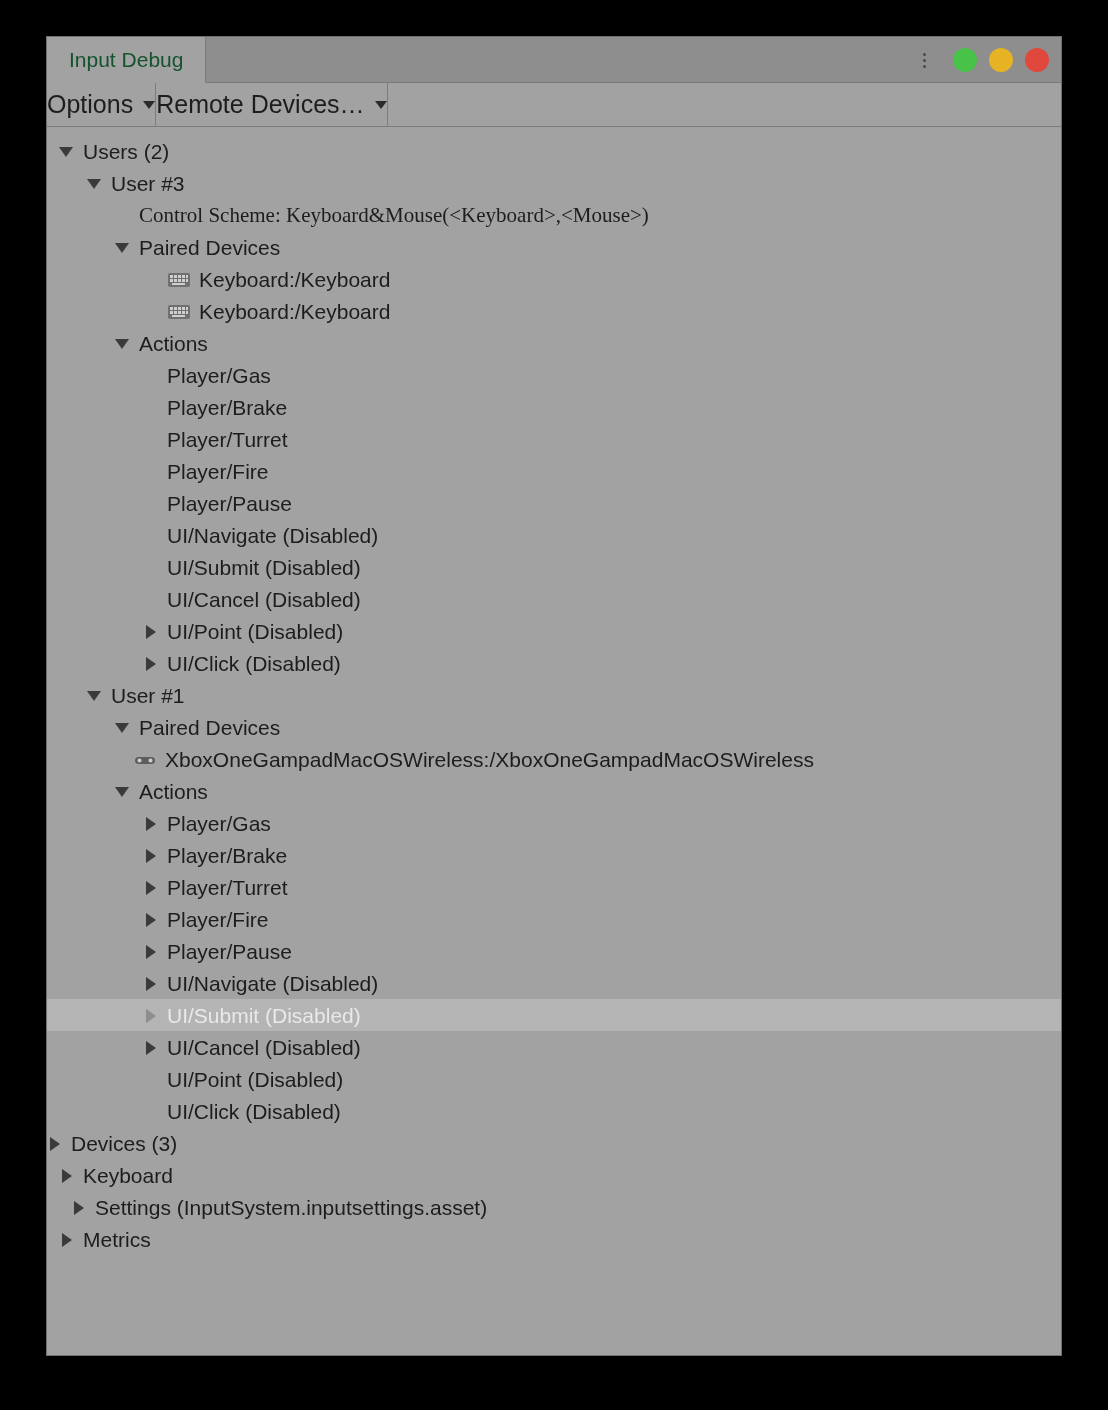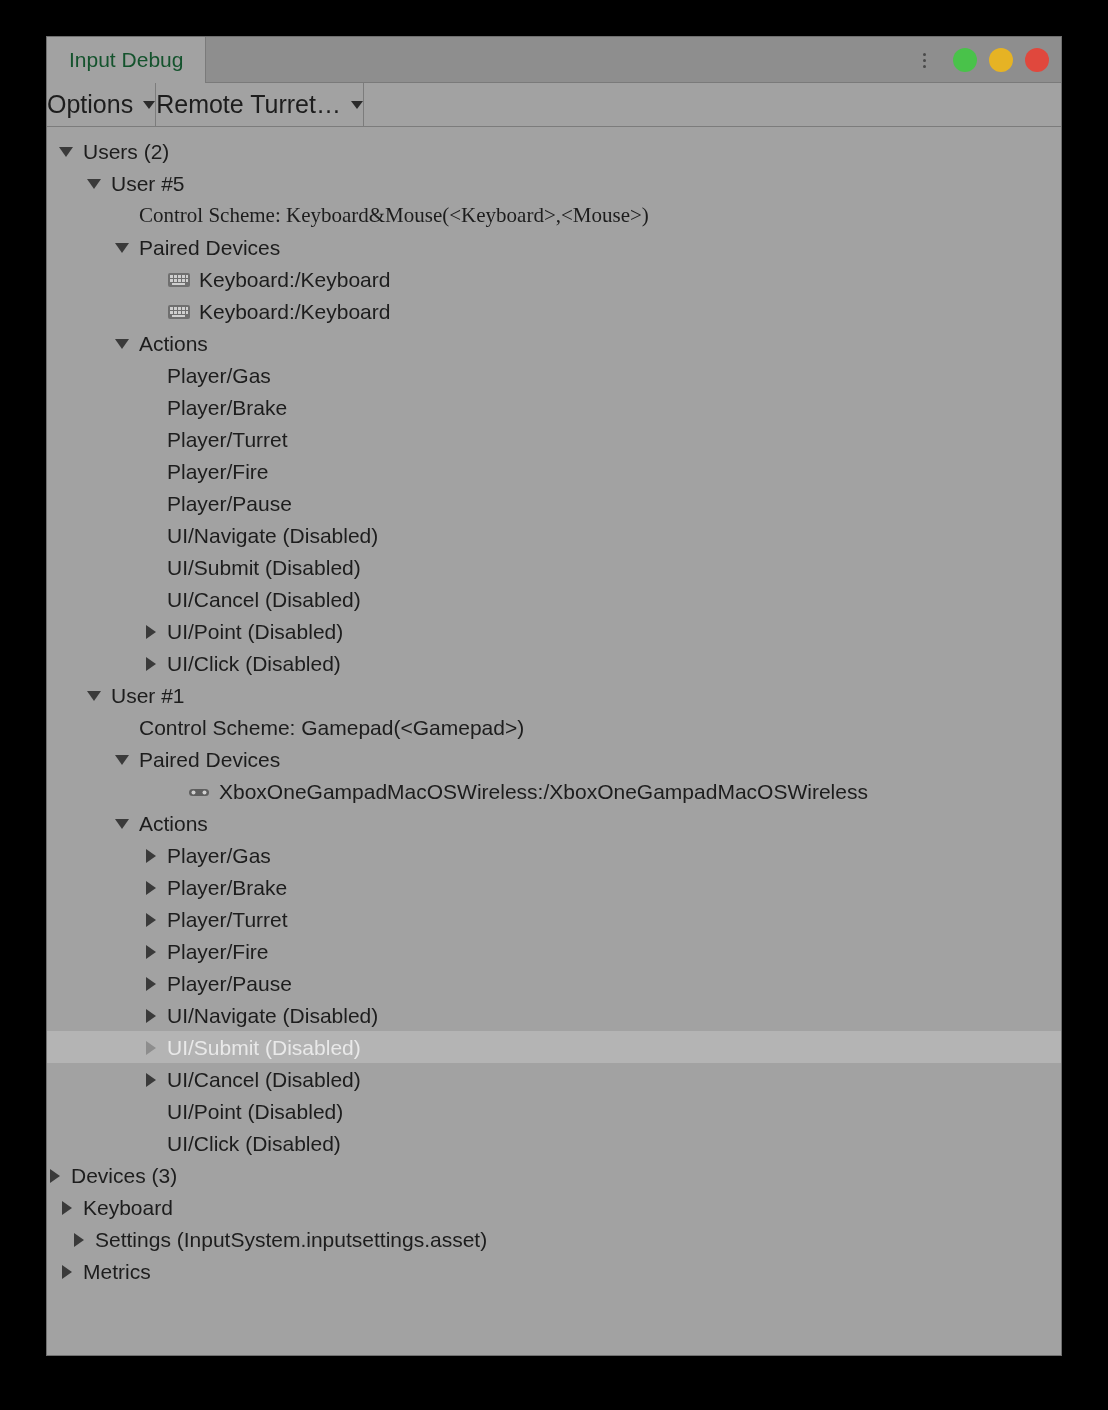--- a/index.html
+++ b/index.html
@@ -185,34 +185,34 @@
       <span class="dot" style="background:#e0483d"></span>
     </div>
   </div>
 
   <div id="toolbar">
     <div class="tb-btn">
       <span>Options</span>
       <span class="caret-down"></span>
     </div>
     <div class="tb-btn">
-      <span>Remote Turret…</span>
+      <span>Remote Devices…</span>
       <span class="caret-down"></span>
     </div>
     <div style="flex:1 1 auto; background:#a2a2a2;"></div>
   </div>
 
   <div id="tree">
       <div class="row" style="padding-left: 12px;">
         <span class="arrow down"></span>
         <span class="label">Users (2)</span>
       </div>
       <div class="row" style="padding-left: 40px;">
         <span class="arrow down"></span>
-        <span class="label">User #5</span>
+        <span class="label">User #3</span>
       </div>
       <div class="row" style="padding-left: 68px; font-family: Liberation Serif, serif;">
         <span class="arrow none"></span>
         <span class="label">Control Scheme: Keyboard&amp;Mouse(&lt;Keyboard&gt;,&lt;Mouse&gt;)</span>
       </div>
       <div class="row" style="padding-left: 68px;">
         <span class="arrow down"></span>
         <span class="label">Paired Devices</span>
       </div>
       <div class="row" style="padding-left: 96px;">
@@ -297,28 +297,24 @@
       </div>
       <div class="row" style="padding-left: 96px;">
         <span class="arrow right"></span>
         <span class="label">UI/Click (Disabled)</span>
       </div>
       <div class="row" style="padding-left: 40px;">
         <span class="arrow down"></span>
         <span class="label">User #1</span>
       </div>
       <div class="row" style="padding-left: 68px;">
-        <span class="arrow none"></span>
-        <span class="label">Control Scheme: Gamepad(&lt;Gamepad&gt;)</span>
-      </div>
-      <div class="row" style="padding-left: 68px;">
         <span class="arrow down"></span>
         <span class="label">Paired Devices</span>
       </div>
-      <div class="row" style="padding-left: 116px;">
+      <div class="row" style="padding-left: 62px;">
         <span class="arrow none"></span>
         <span class="dev-icon"><svg width="24" height="18" viewBox="0 0 24 18">
             <rect x="2" y="6" width="20" height="7" rx="3.5" fill="#5e5e5e"></rect>
             <circle cx="6.5" cy="9.5" r="2" fill="#cfcfcf"></circle>
             <circle cx="17.5" cy="9.5" r="2" fill="#cfcfcf"></circle>
           </svg></span>
         <span class="label">XboxOneGampadMacOSWireless:/XboxOneGampadMacOSWireless</span>
       </div>
       <div class="row" style="padding-left: 68px;">
         <span class="arrow down"></span>

